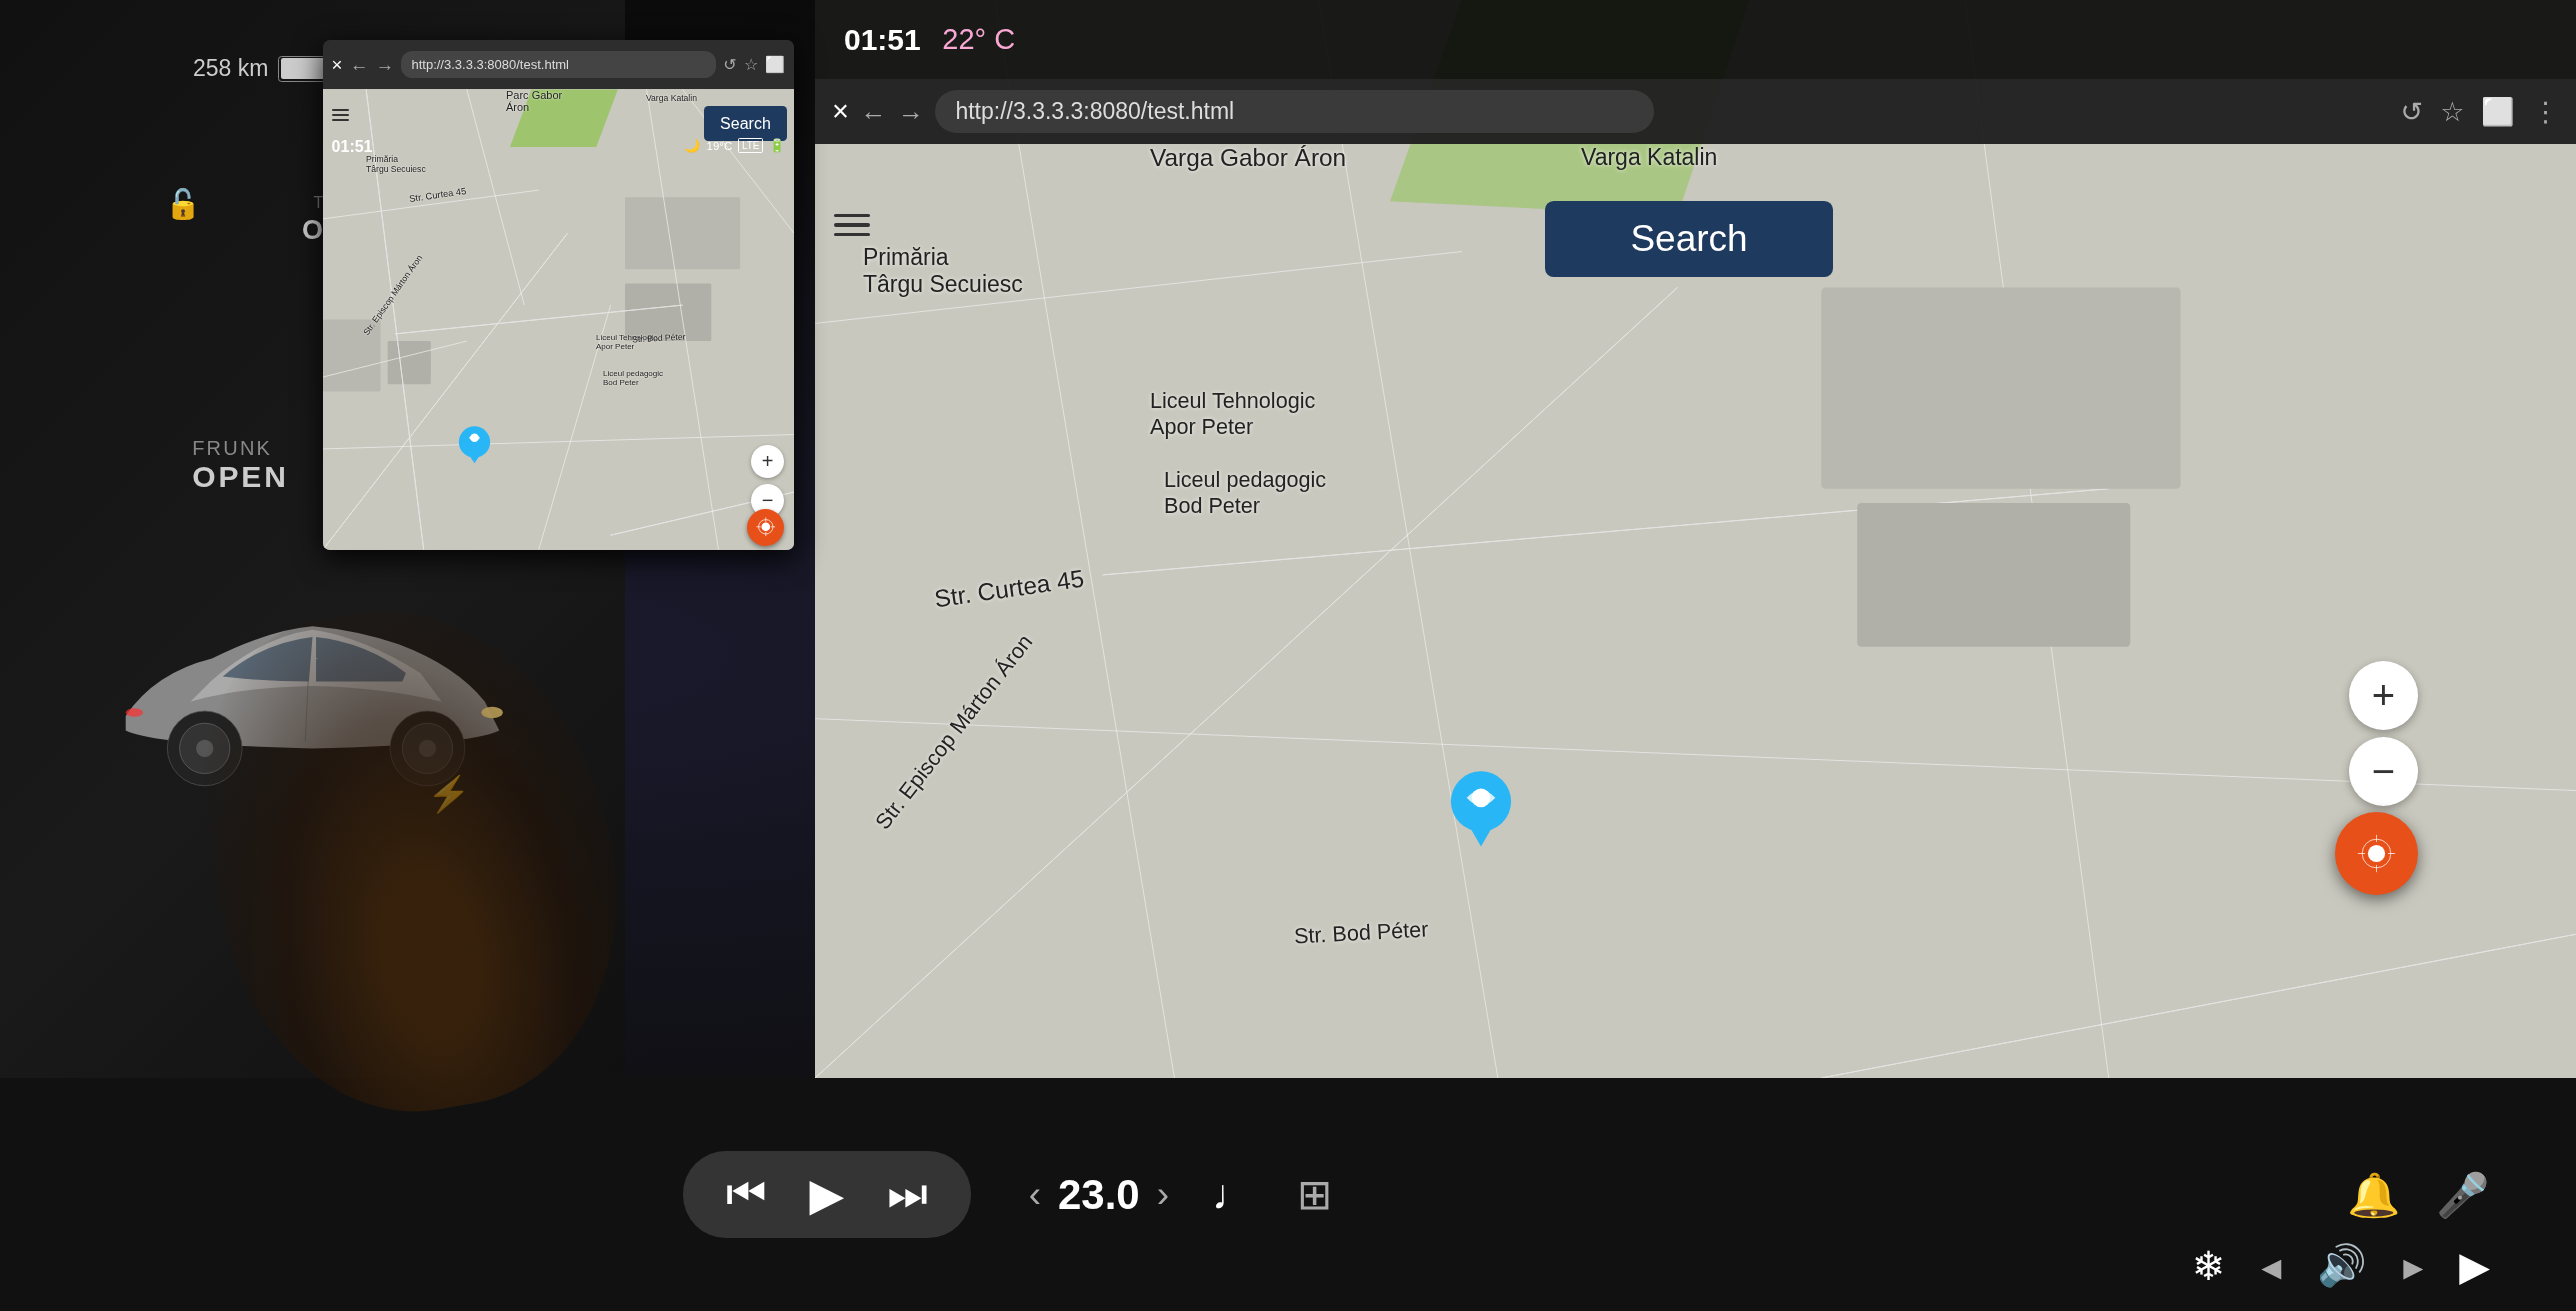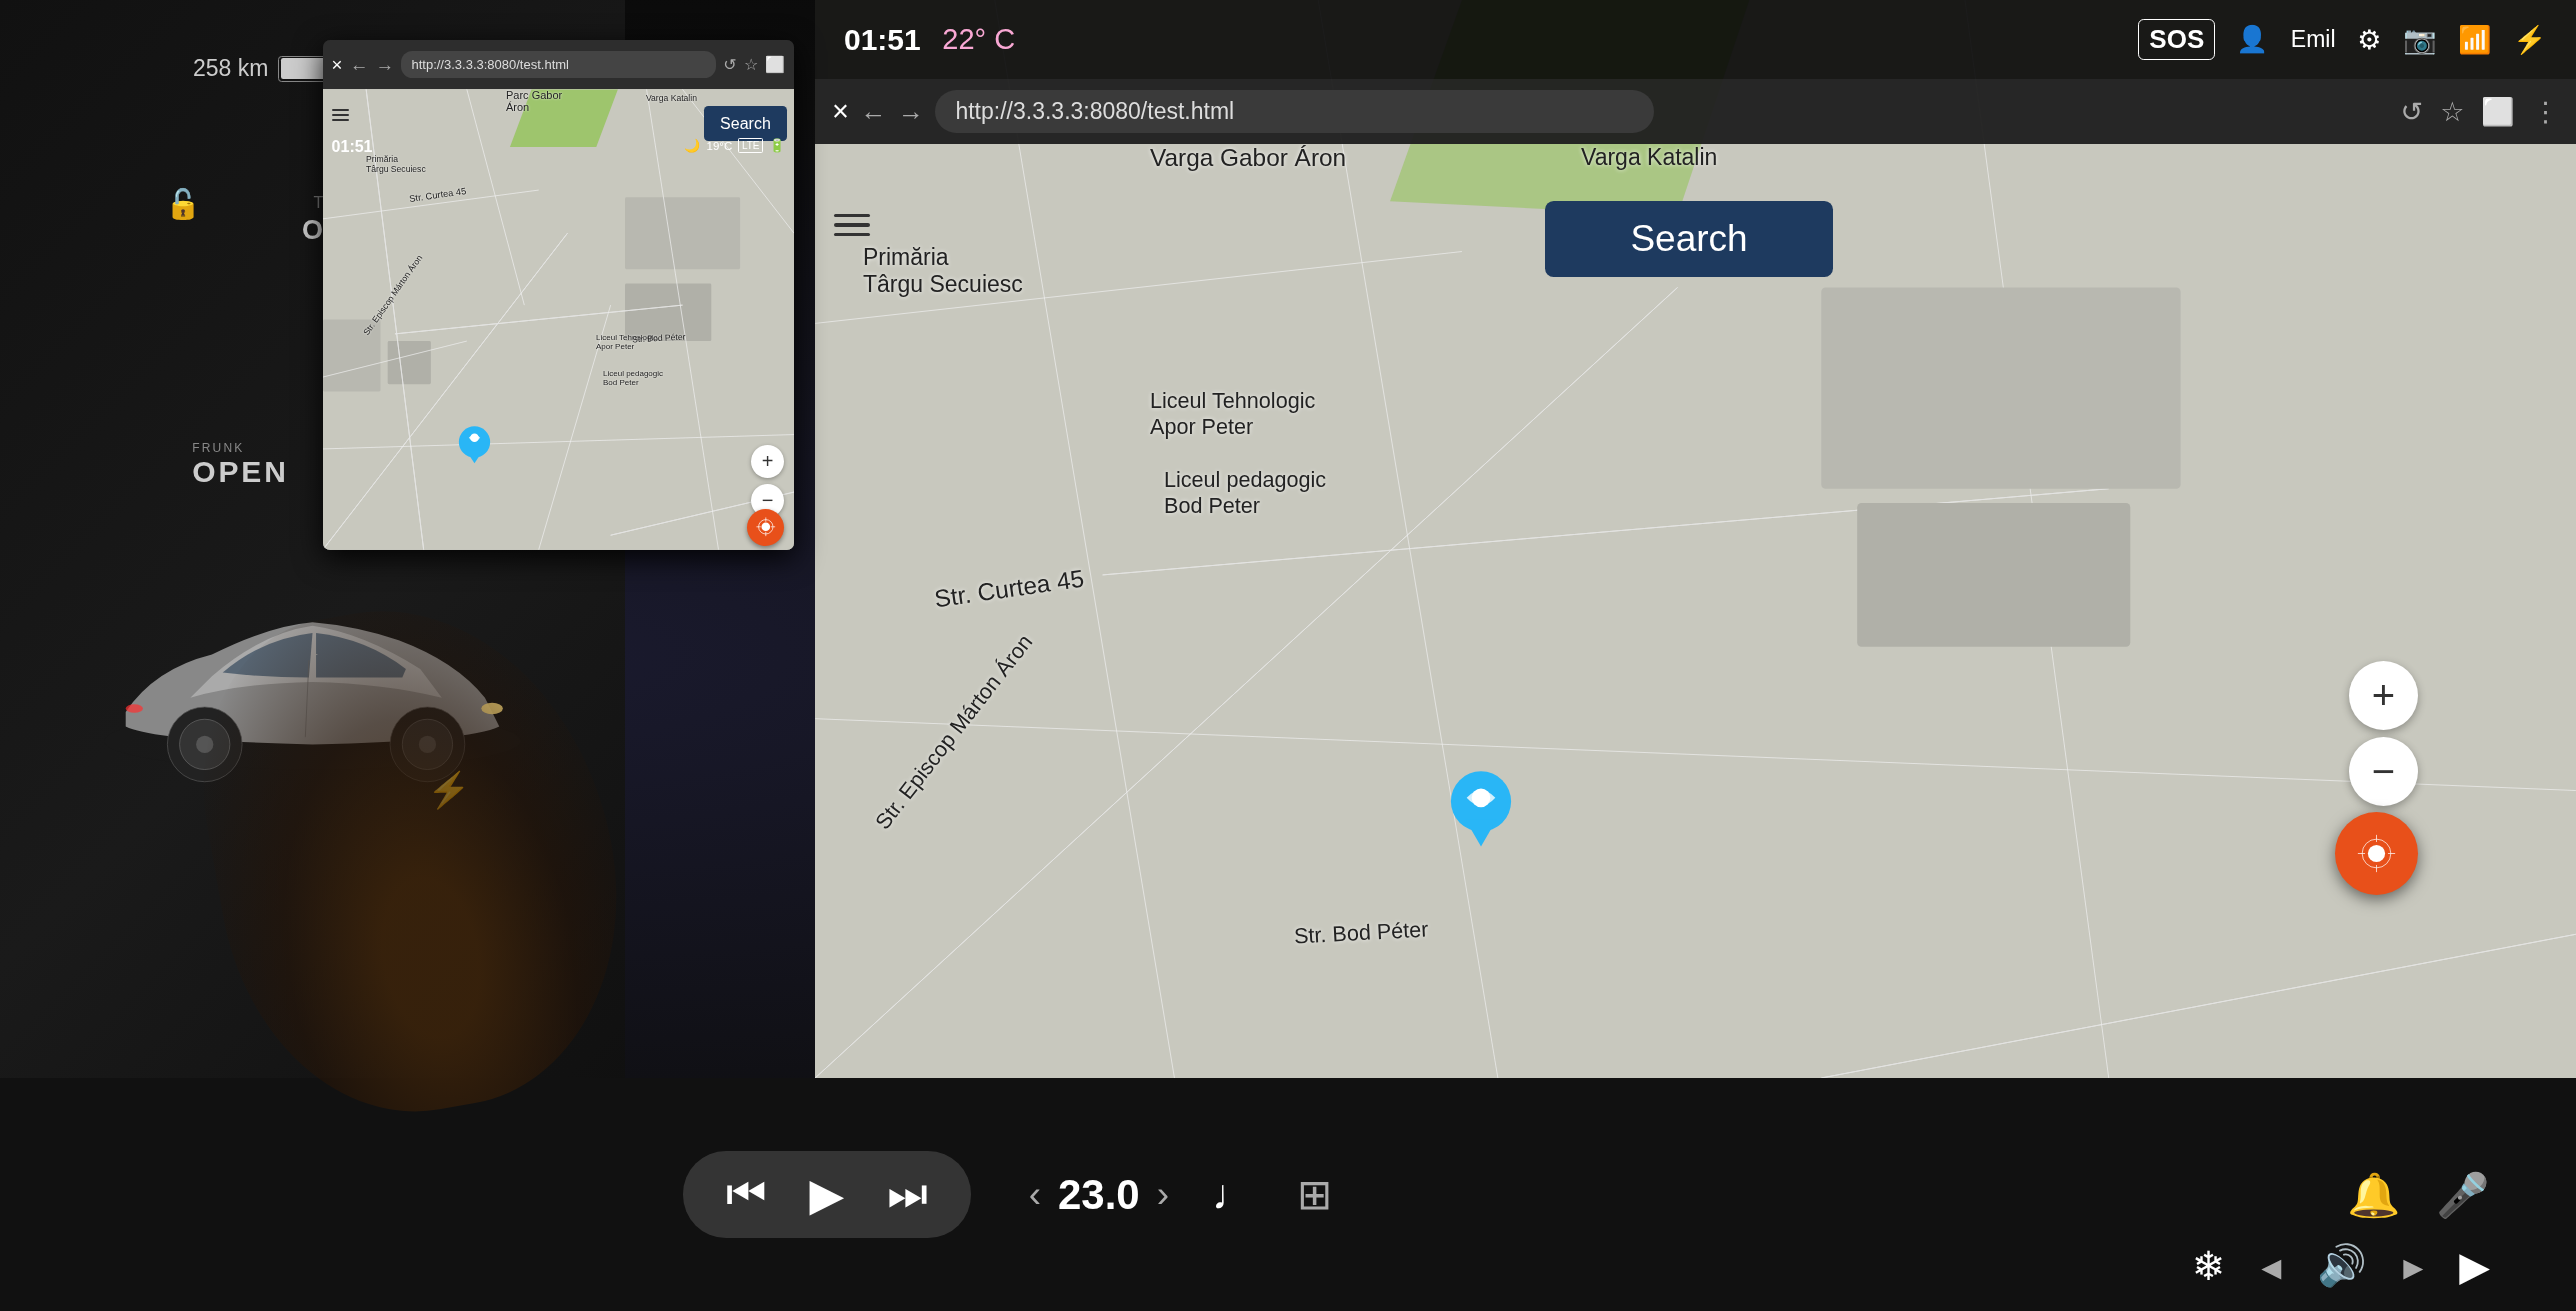--- a/index.html
+++ b/index.html
@@ -35,21 +35,21 @@
 
     .car-status-area {
       display: flex;
       flex-direction: column;
       align-items: center;
       gap: 21.6px;
     }
 
     .frunk-label {
       color: #888;
-      font-size: 12px;
+      font-size: 20px;
       letter-spacing: 2.2px;
       text-transform: uppercase;
     }
 
     .frunk-open {
       color: #ccc;
       font-size: 30px;
       font-weight: bold;
       letter-spacing: 2.9px;
     }
@@ -548,29 +548,20 @@
 
     <rect x="1400" y="400" width="500" height="280" fill="#b8b8b0" rx="6"></rect>
     <rect x="1450" y="700" width="380" height="200" fill="#b0b0a8" rx="6"></rect>
   </svg>
 </div>
 
 <div style="position:absolute;top:0;left:815px;right:0;height:79px;background:rgba(0,0,0,0.88);display:flex;align-items:center;padding:0 29px;gap:21.6px;z-index:50;">
   <span style="color:white;font-size:30px;font-weight:600;">01:51</span>
   <span style="color:#f9a8d4;font-size:29px;">22° C</span>
 
-  <div style="margin-left:auto;display:flex;align-items:center;gap:21.6px;">
-    <span style="color:white;font-size:26px;border:1.4px solid white;padding:3.6px 10px;border-radius:5.8px;font-weight:bold;">SOS</span>
-    <span style="color:white;font-size:26px;">👤</span>
-    <span style="color:white;font-size:23px;">Emil</span>
-    <span style="color:white;font-size:27px;">⚙</span>
-    <span style="color:white;font-size:27px;">📷</span>
-    <span style="color:white;font-size:27px;">📶</span>
-    <span style="color:white;font-size:27px;">⚡</span>
-  </div>
 </div>
 
 <div style="position:absolute;top:79px;left:815px;right:0;height:65px;background:rgba(30,30,30,0.95);display:flex;align-items:center;padding:0 17px;gap:11.5px;z-index:50;">
   <span style="color:white;font-size:29px;cursor:pointer;">×</span>
   <span style="color:#aaa;font-size:26px;cursor:pointer;">←</span>
   <span style="color:#aaa;font-size:26px;cursor:pointer;">→</span>
   <div style="flex:1;background:#3a3a3a;border-radius:21.6px;height:43px;display:flex;align-items:center;padding:0 20px;max-width:719px;">
     <span style="color:#ddd;font-size:23px;">http://3.3.3.3:8080/test.html</span>
   </div>
   <div style="display:flex;gap:17px;margin-left:auto;">

